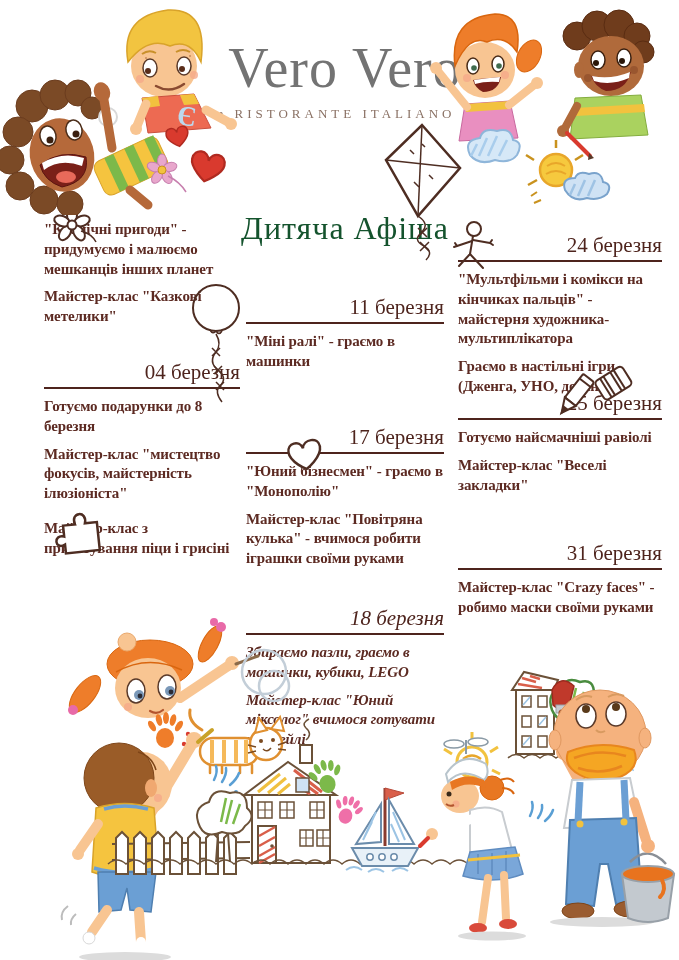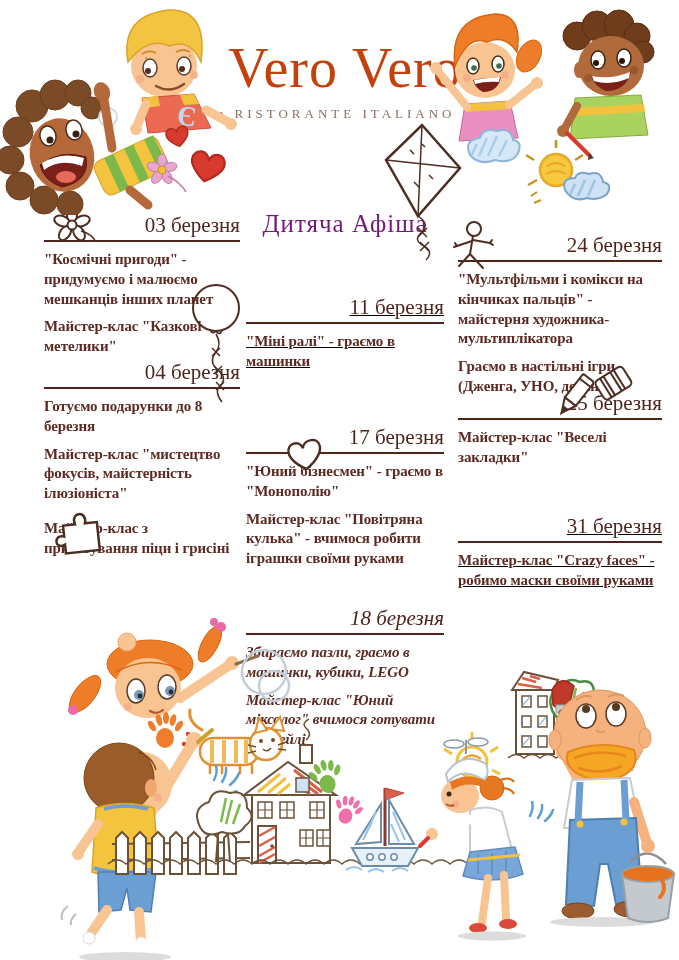--- a/index.html
+++ b/index.html
@@ -1,59 +1,56 @@
 <!DOCTYPE html>
 <html><head>
 <meta charset="utf-8">
 <style>
   html,body{margin:0;padding:0;background:#ffffff;}
   body{width:679px;height:960px;position:relative;overflow:hidden;
        font-family:"Liberation Serif",serif;}
   .abs{position:absolute;}
-  .logo{font-size:56px;color:#c2410c;letter-spacing:1px;line-height:1;}
+  .logo{font-size:56px;color:#737373;letter-spacing:1px;line-height:1;}
   .subtitle{font-size:13px;color:#8a7164;letter-spacing:4px;margin-top:10px;}
-  .page-title{font-size:25px;color:#701a75;letter-spacing:1px;}
+  .page-title{font-size:32px;color:#14532d;letter-spacing:1px;}
   .event{position:absolute;}
   .daterow{border-bottom:2px solid #4e241d;text-align:right;padding-bottom:2px;height:26px;}
   .date{font-size:21px;color:#4e241d;line-height:26px;}
   .event p{margin:8px 0 0;font-weight:bold;font-size:15px;line-height:1.32;
            color:#5c2a22;letter-spacing:-0.1px;}
   svg{position:absolute;pointer-events:none;}
 </style>
 </head>
 <body>
 
 <div class="abs" style="left:165px;top:40px;width:360px;text-align:center;">
   <div class="logo">Vero Vero</div>
   <div class="subtitle">• RISTORANTE ITALIANO •</div>
 </div>
 
 <div class="abs page-title" style="left:165px;top:210px;width:360px;text-align:center;">Дитяча Афіша</div>
 
 <div class="event" style="left:44px;top:212px;width:196px;">
-  <div class="daterow">
-    <span class="date">03 березня</span>
-  </div>
   <p>"Космічні пригоди" - придумуємо і малюємо мешканців інших планет</p>
   <p>Майстер-клас "Казкові метелики"</p>
 </div>
 
 <div class="event" style="left:44px;top:359px;width:196px;">
   <div class="daterow">
     <span class="date">04 березня</span>
   </div>
   <p>Готуємо подарунки до 8 березня</p>
   <p>Майстер-клас "мистецтво фокусів, майстерність ілюзіоніста"</p>
 </div>
 
 <div class="event" style="left:44px;top:511px;width:196px;">
   <p>Майстер-клас з приготування піци і грисіні</p>
 </div>
 
-<div class="event" style="left:246px;top:294px;width:198px;text-decoration:underline;">
+<div class="event" style="left:246px;top:294px;width:198px;">
   <div class="daterow">
     <span class="date">11 березня</span>
   </div>
   <p>"Міні ралі" - граємо в машинки</p>
 </div>
 
 <div class="event" style="left:246px;top:424px;width:198px;">
   <div class="daterow">
     <span class="date">17 березня</span>
   </div>
@@ -74,24 +71,25 @@
     <span class="date">24 березня</span>
   </div>
   <p>"Мультфільми і комікси на кінчиках пальців" - майстерня художника-мультиплікатора</p>
   <p>Граємо в настільні ігри (Дженга, УНО, доміно)</p>
 </div>
 
 <div class="event" style="left:458px;top:390px;width:204px;">
   <div class="daterow">
     <span class="date">25 березня</span>
   </div>
+  <p>Готуємо найсмачніші равіолі</p>
   <p>Майстер-клас "Веселі закладки"</p>
 </div>
 
-<div class="event" style="left:458px;top:513px;width:204px;text-decoration:underline;">
+<div class="event" style="left:458px;top:540px;width:204px;">
   <div class="daterow">
     <span class="date">31 березня</span>
   </div>
   <p>Майстер-клас "Crazy faces" - робимо маски своїми руками</p>
 </div>
 
 <svg style="left:52px;top:206px;" width="46" height="40" viewBox="0 0 46 40">
   <g fill="#fff" stroke="#4e2d22" stroke-width="2">
     <ellipse cx="20" cy="9" rx="5" ry="8"></ellipse>
     <ellipse cx="30" cy="15" rx="5" ry="8" transform="rotate(70 30 15)"></ellipse>

